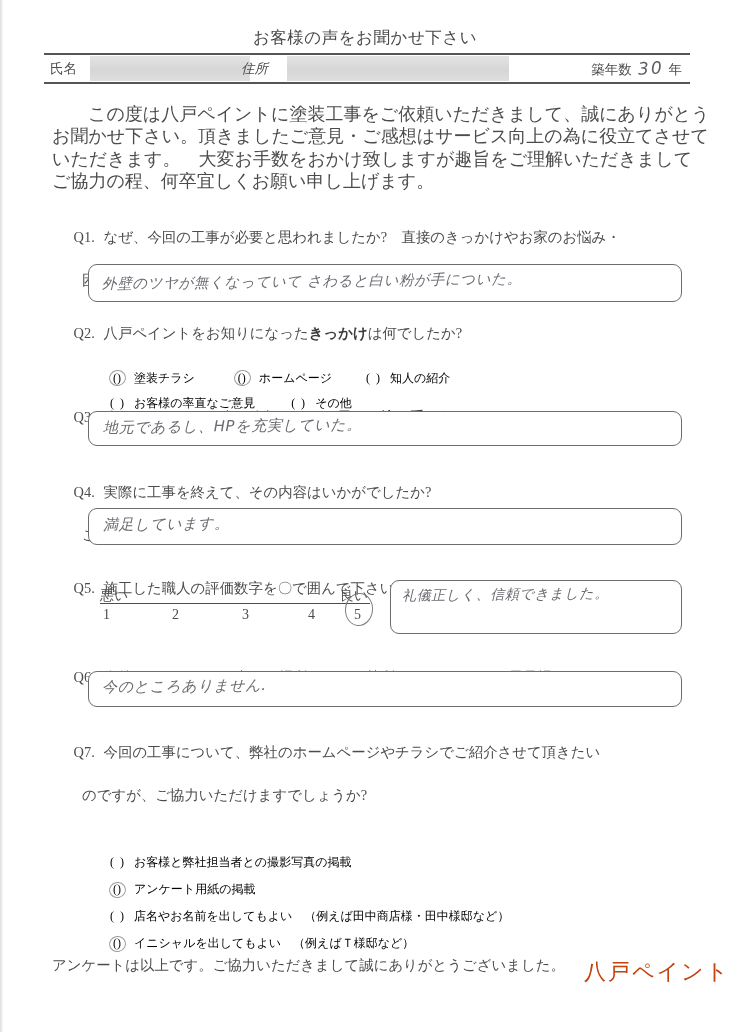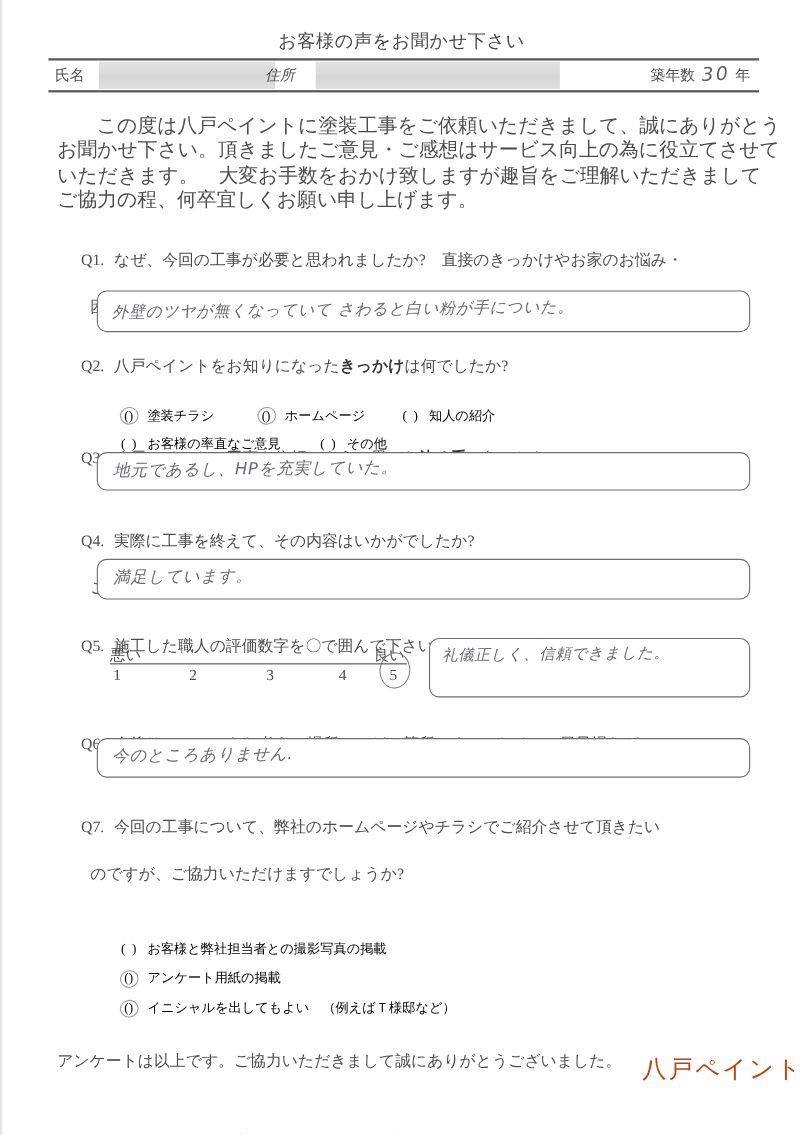--- a/index.html
+++ b/index.html
@@ -349,20 +349,21 @@
   </div>
 
   <div class="q-block" style="top:720px;">
     <div class="q-head">
       <span class="q-num">Q7.</span><span>今回の工事について、弊社のホームページやチラシでご紹介させて頂きたい</span>
       <span class="q-sub">のですが、ご協力いただけますでしょうか?</span>
     </div>
     <div class="choices" style="line-height:27px;">
       <div><span class="paren">(&nbsp;&nbsp;)</span><span>お客様と弊社担当者との撮影写真の掲載</span></div>
       <div><span class="paren">(<span class="mark"></span>)</span><span>アンケート用紙の掲載</span></div>
+      <div><span class="paren">(&nbsp;&nbsp;)</span><span>店名やお名前を出してもよい　（例えば田中商店様・田中様邸など）</span></div>
       <div><span class="paren">(<span class="mark"></span>)</span><span>イニシャルを出してもよい　（例えばＴ様邸など）</span></div>
     </div>
   </div>
 
   <div class="closing">
     <div>アンケートは以上です。ご協力いただきまして誠にありがとうございました。</div>
     <div>ご協力いただきましたお客様へ、少しですがお礼を差し上げます。</div>
   </div>
 
   <div class="signature">八戸ペイント</div>

